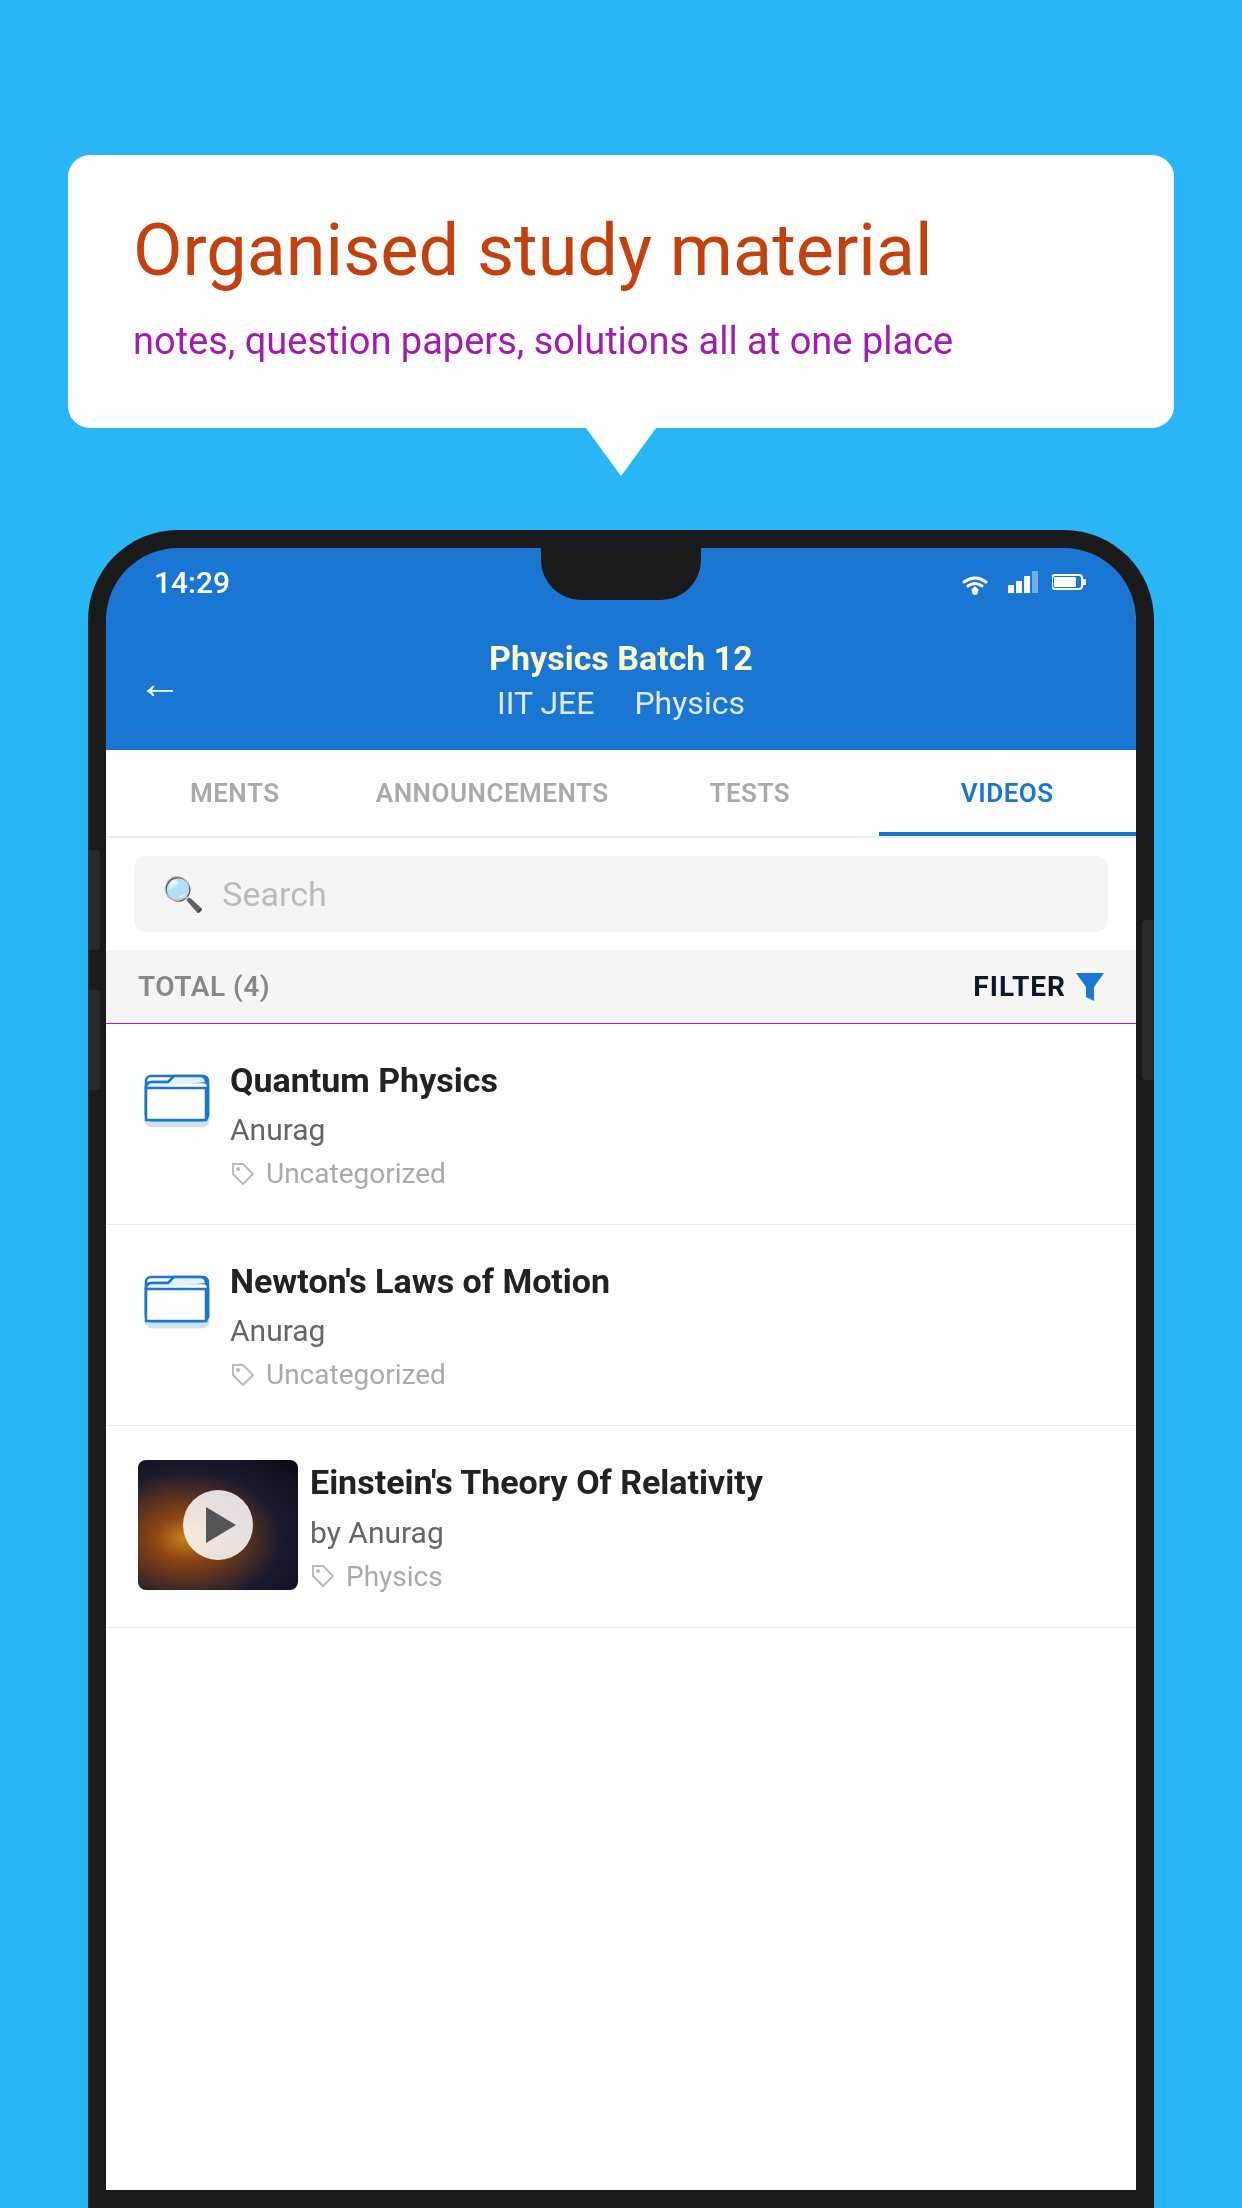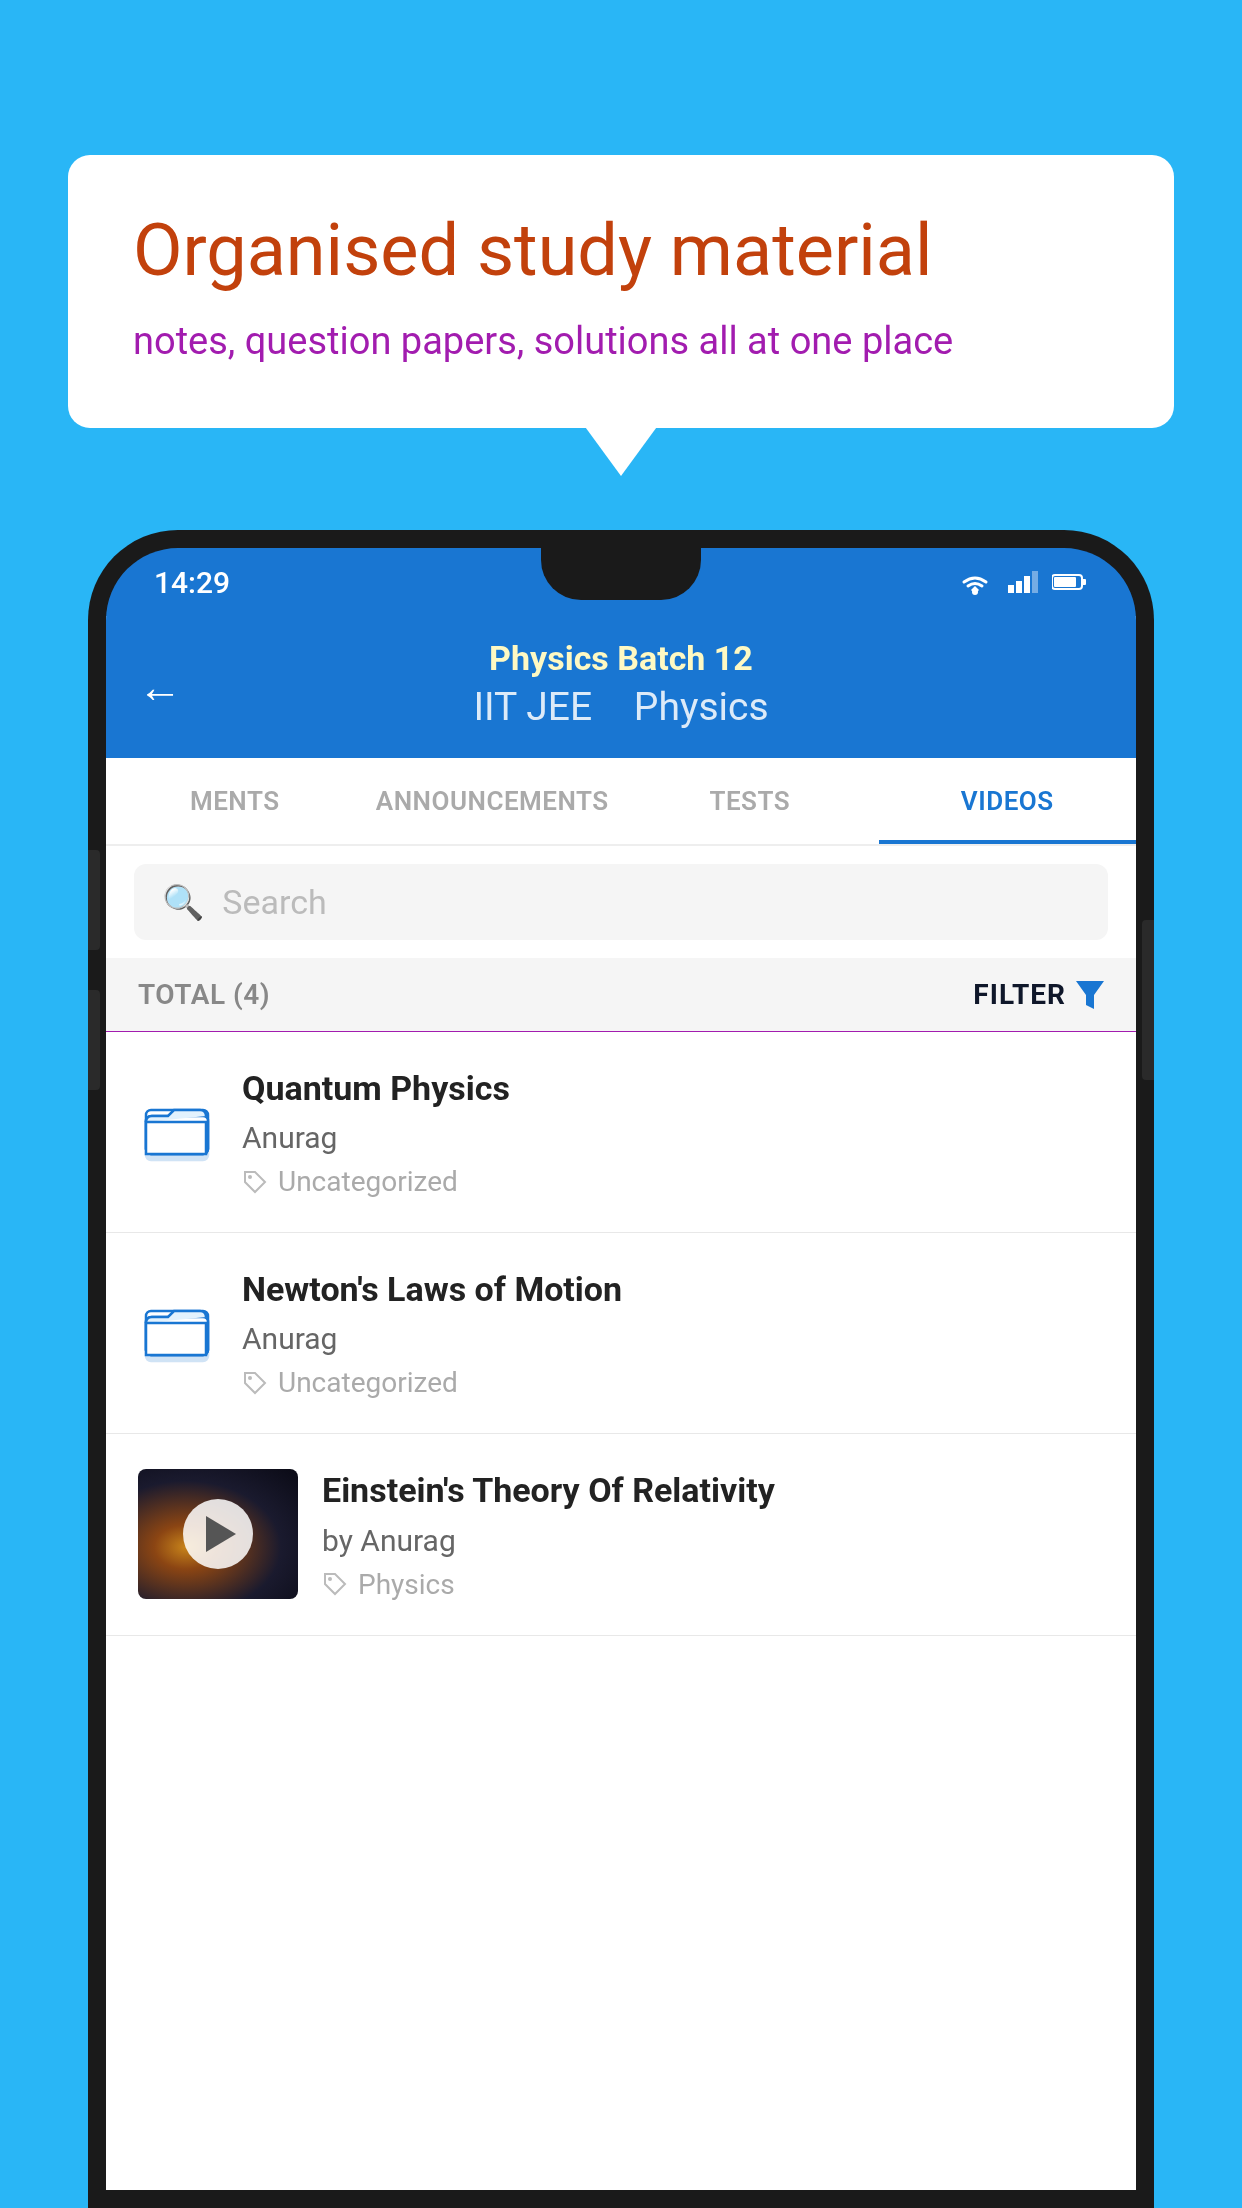--- a/index.html
+++ b/index.html
@@ -132,21 +132,21 @@
 
     .app-header h2 {
       color: #fef9c3;
       font-size: 34px;
       font-weight: 700;
       margin-bottom: 6px;
     }
 
     .app-header .subtitle {
       color: rgba(255,255,255,0.85);
-      font-size: 39px;
+      font-size: 32px;
     }
 
     .app-header .subtitle span {
       margin: 0 8px;
     }
 
     
     .tabs {
       background: white;
       display: flex;
@@ -234,24 +234,23 @@
     }
 
     
     .video-list {
       background: white;
       flex: 1;
     }
 
     .video-item {
       display: flex;
-      align-items: center;
       padding: 34px 32px;
       border-bottom: 1px solid #e8e8e8;
-      gap: 24px;
+      gap: 12px;
       cursor: pointer;
     }
 
     .video-item-thumbnail {
       width: 160px;
       height: 130px;
       background: #1a1a1a;
       border-radius: 8px;
       flex-shrink: 0;
       position: relative;

